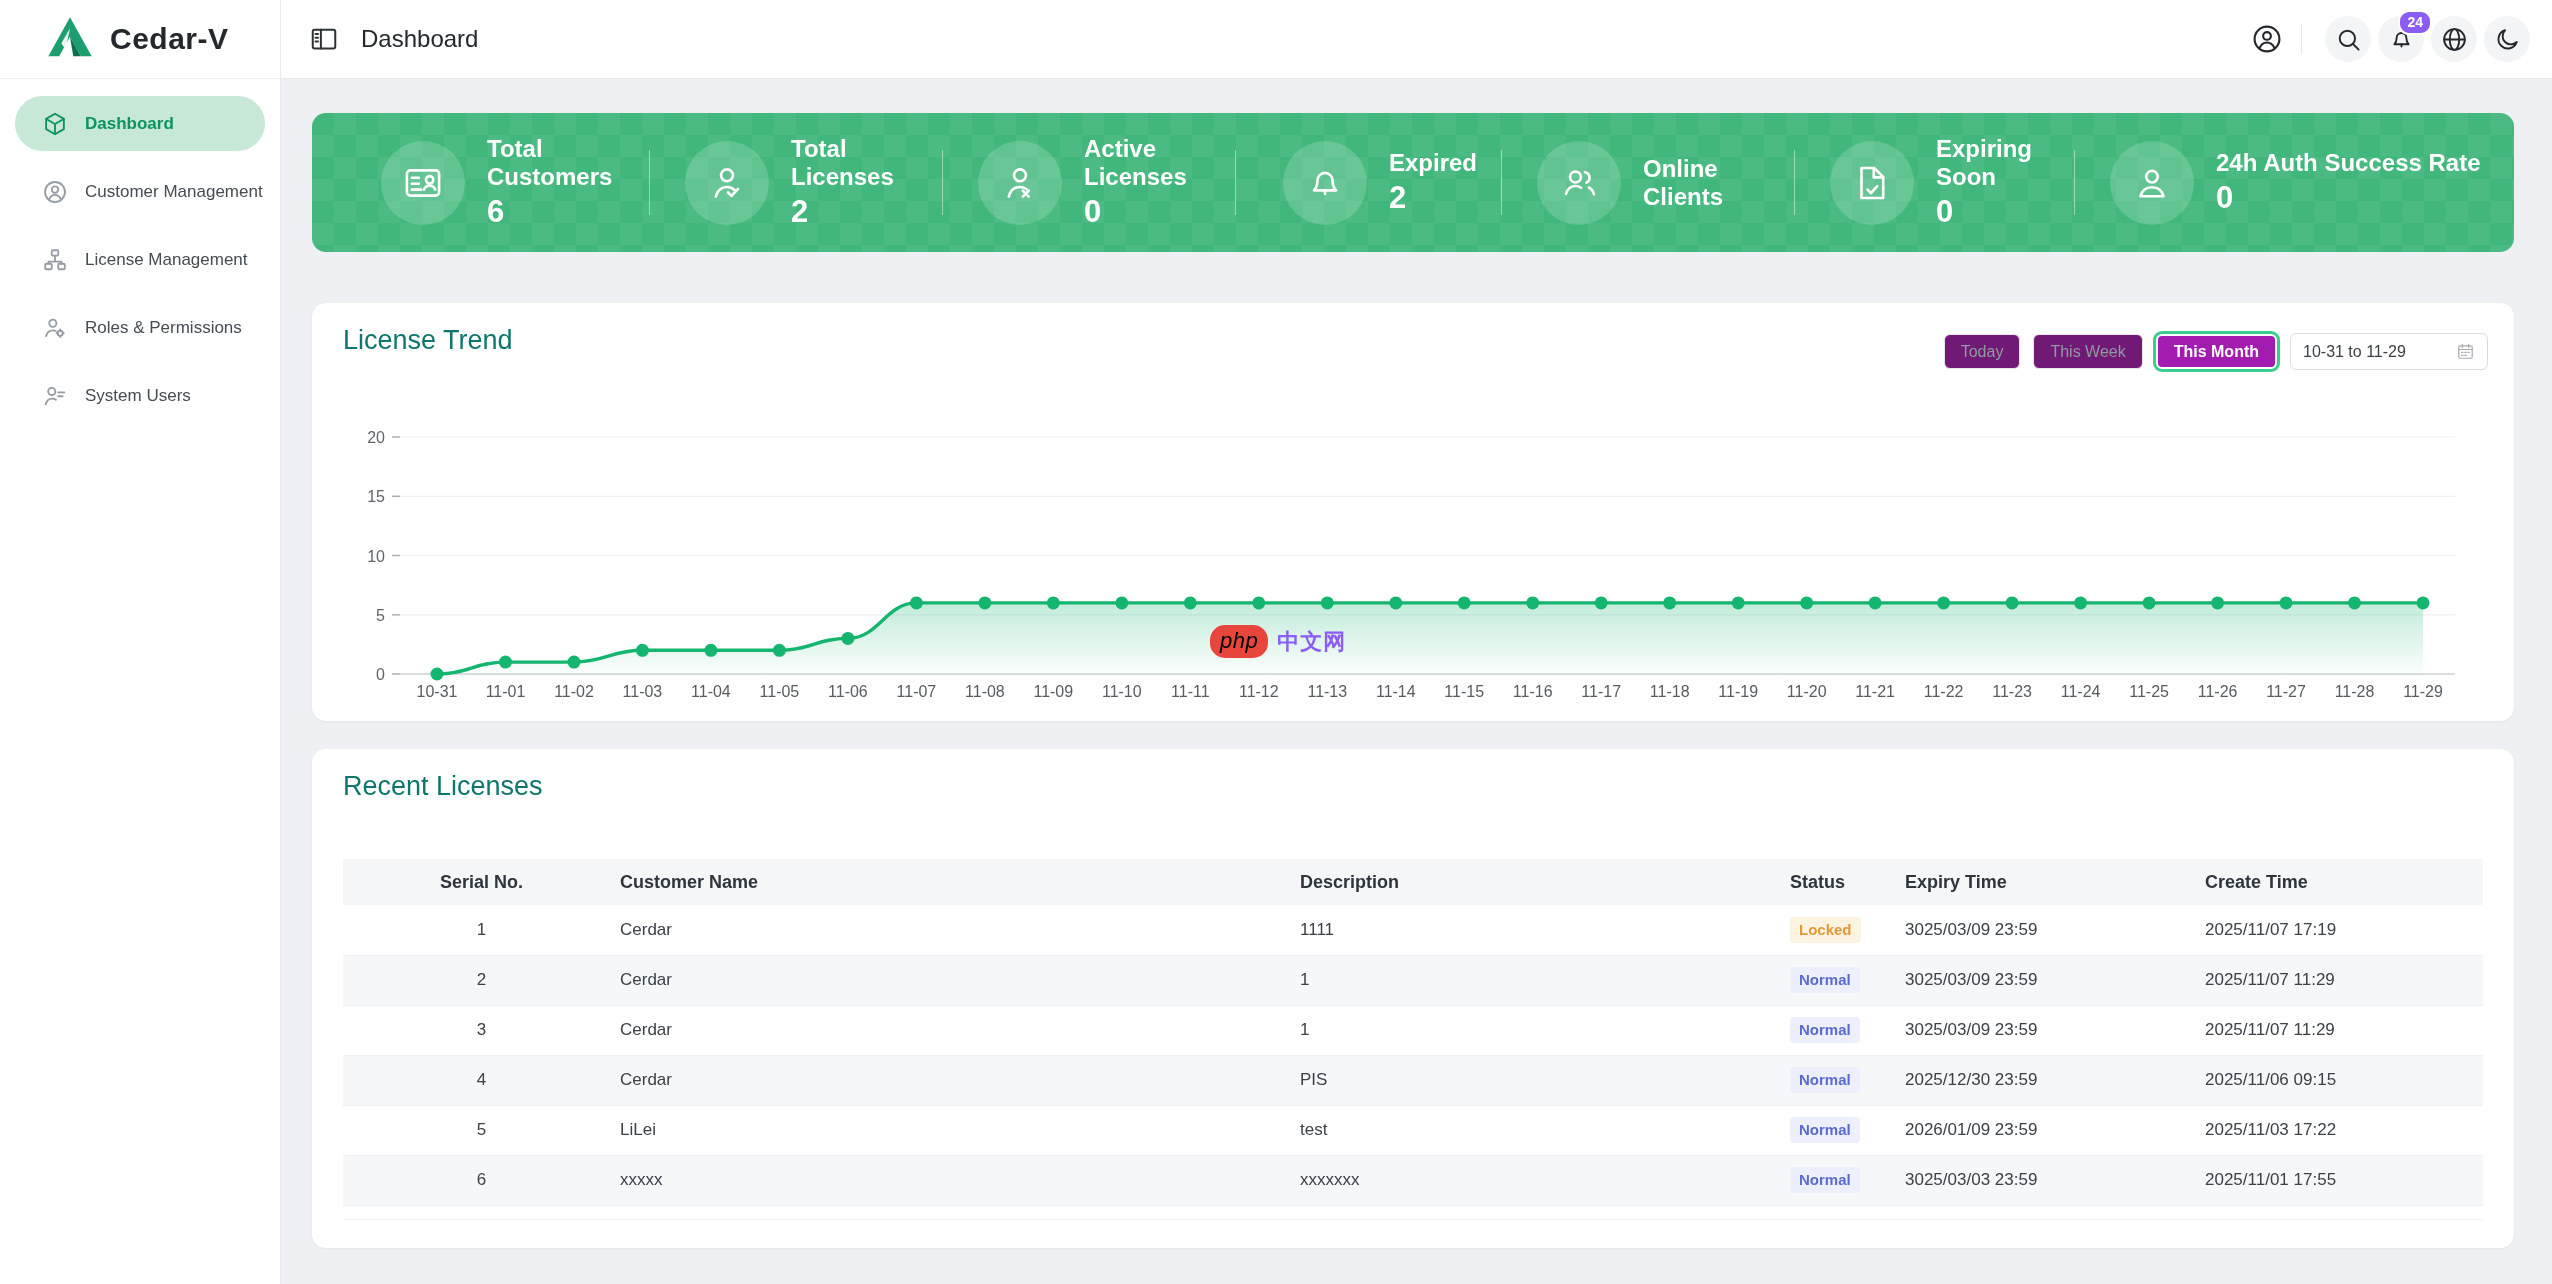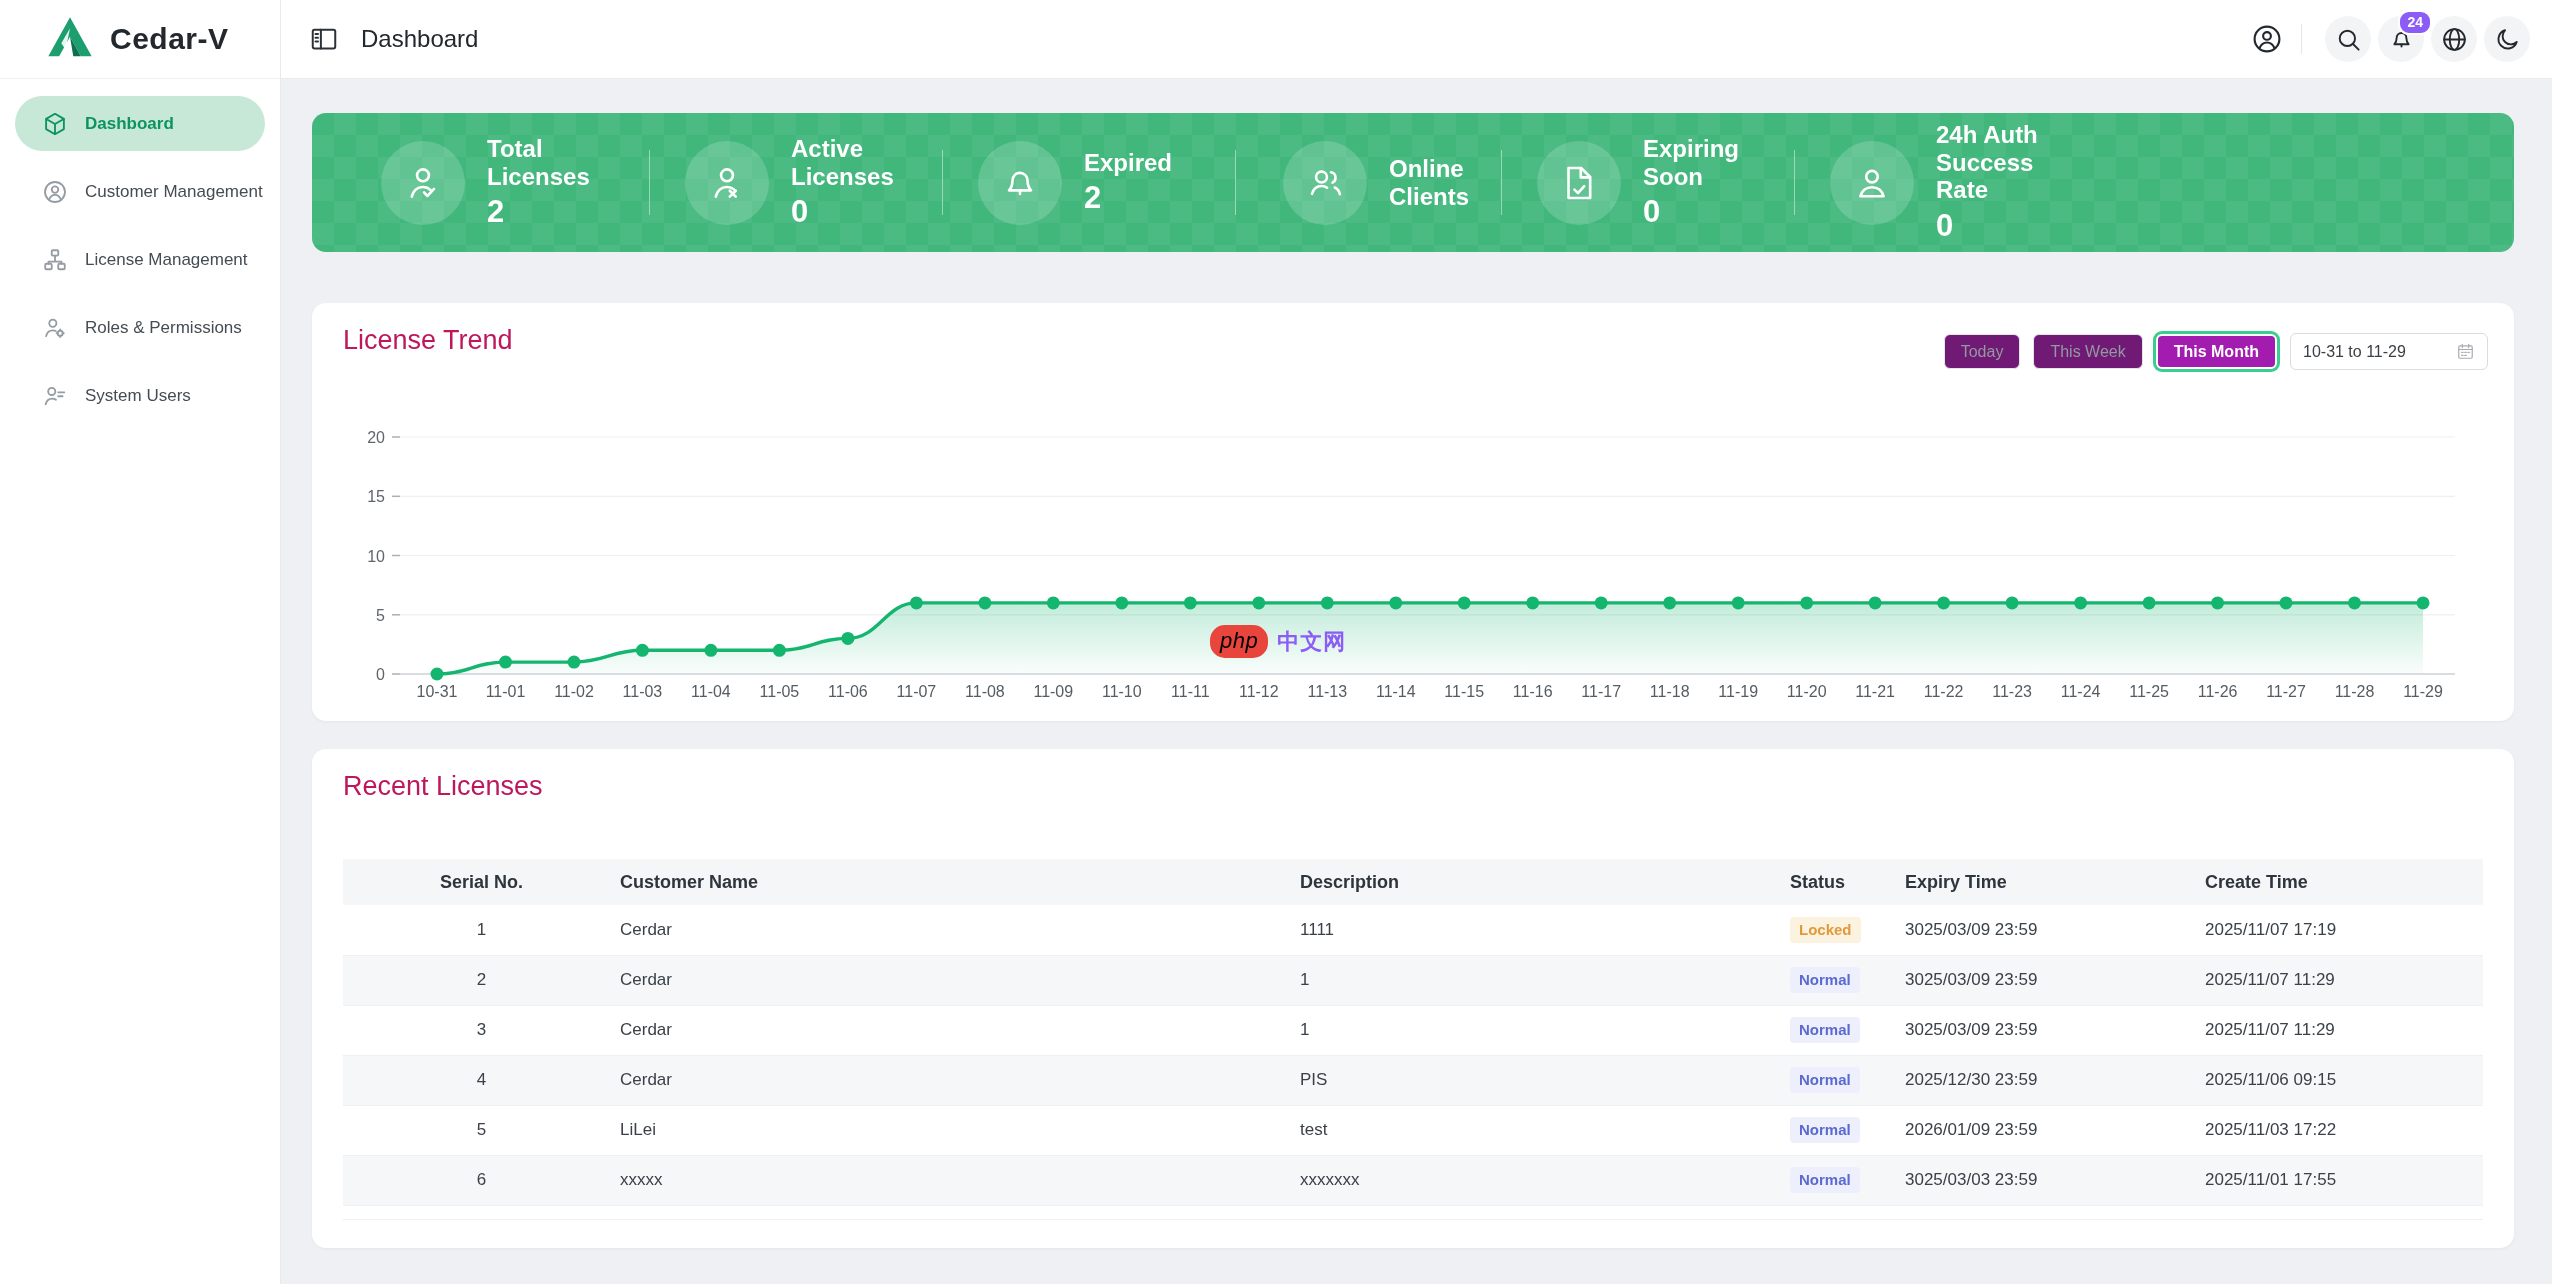--- a/index.html
+++ b/index.html
@@ -61,21 +61,21 @@
     flex:0 0 auto; display:flex; align-items:center; justify-content:center; }
   .stat-label { font-size:24px; font-weight:700; line-height:1.15; }
   .stat-value { font-size:31px; font-weight:700; margin-top:4px; }
 
   
   .card { position:absolute; background:#fff; border-radius:14px;
     box-shadow:0 1px 3px rgba(30,40,60,.05); }
   .chart-card { left:312px; top:303px; width:2202px; height:418px; }
   .table-card { left:312px; top:749px; width:2202px; height:499px; }
   .card-title { position:absolute; left:31px; top:22px; margin:0;
-    font-size:27px; font-weight:500; color:#be185d; }
+    font-size:27px; font-weight:500; color:#0f766e; }
 
   
   .trend-controls { position:absolute; right:26px; top:30px; display:flex; align-items:center; gap:13px; }
   .range-btn { height:35px; padding:0 16px; border-radius:6px; background:#701a75;
     border:1px solid #e4e6ea; color:#9299a1; font-size:16px; cursor:pointer;
     font-family:inherit; }
   .range-btn.active { background:#a21caf; border:2px solid #fff; color:#fff; font-weight:700;
     box-shadow:0 0 0 3px #39cd8f; }
   .date-input { height:37px; min-width:198px; background:#fff; border:1px solid #d9dde2;
     border-radius:6px; display:flex; align-items:center; justify-content:space-between;
@@ -214,20 +214,33 @@
         </button>
         <button class="icon-btn">
           <svg width="27" height="27" viewBox="0 0 24 24" fill="none" stroke="currentColor" stroke-width="1.7" stroke-linecap="round" stroke-linejoin="round">
             <path d="M20.2 14.2A8.3 8.3 0 1 1 9.8 3.8a6.8 6.8 0 0 0 10.4 10.4z"></path>
           </svg>
         </button>
       </div>
   </header>
 
   <section class="stats" id="stats" style="background-color: rgb(65, 183, 124);">
+      <div class="stat">
+        <span class="stat-icon">
+          <svg width="42" height="42" viewBox="0 0 24 24" fill="none" stroke="currentColor" stroke-width="1.5" stroke-linecap="round" stroke-linejoin="round">
+            <rect x="2.8" y="4.8" width="18.4" height="14.4" rx="2"></rect>
+            <circle cx="15.8" cy="10.2" r="2.1"></circle>
+            <path d="M12.6 15.8c.5-1.5 1.7-2.3 3.2-2.3s2.7.8 3.2 2.3M5.6 9h4M5.6 12.4h4M5.6 15.8h5.4"></path>
+          </svg>
+        </span>
+        <span class="stat-text">
+          <div class="stat-label">Total Customers</div>
+          <div class="stat-value">6</div>
+        </span>
+      </div>
       <div class="stat">
         <span class="stat-icon">
           <svg width="42" height="42" viewBox="0 0 24 24" fill="none" stroke="currentColor" stroke-width="1.5" stroke-linecap="round" stroke-linejoin="round">
             <circle cx="12" cy="7.6" r="3.4"></circle>
             <path d="M5.6 19.8c.9-3.6 3.3-5.5 6.4-5.5 1.7 0 3.2.6 4.3 1.7"></path>
             <path d="M12.6 17.4l2 2 3.7-4"></path>
           </svg>
         </span>
         <span class="stat-text">
           <div class="stat-label">Total Licenses</div>

